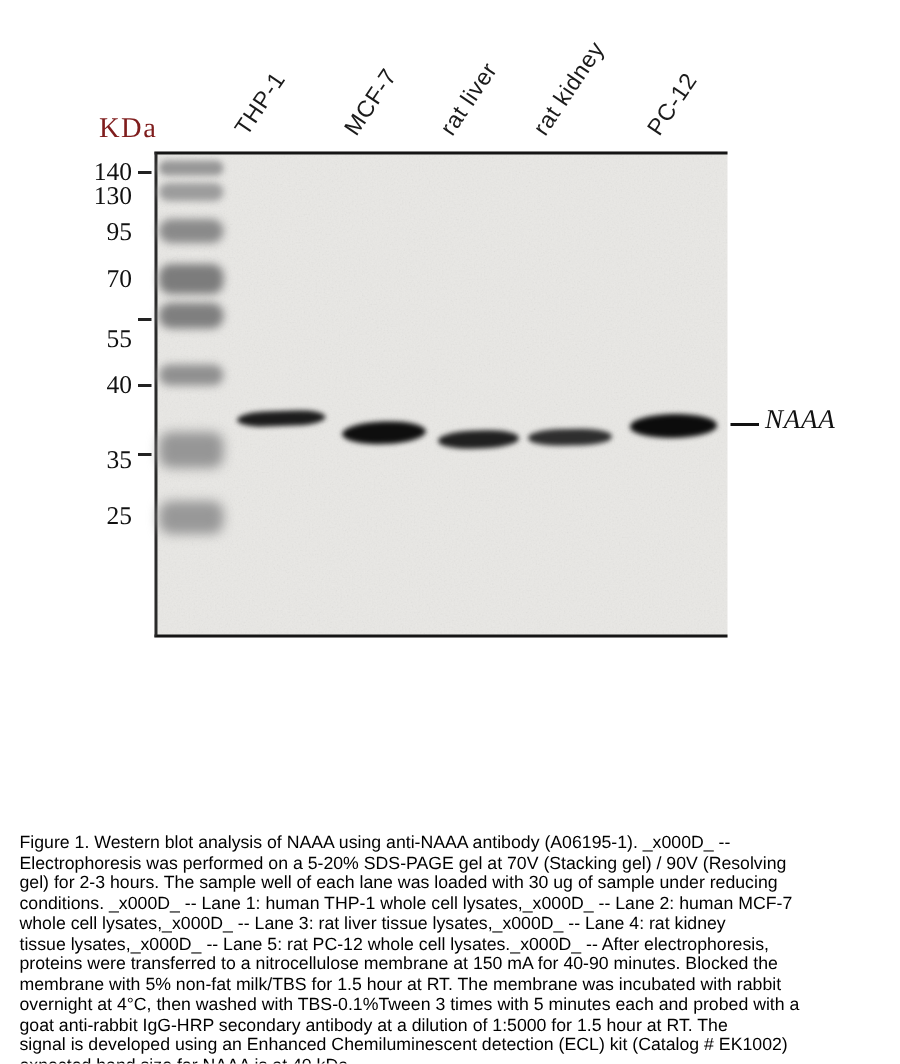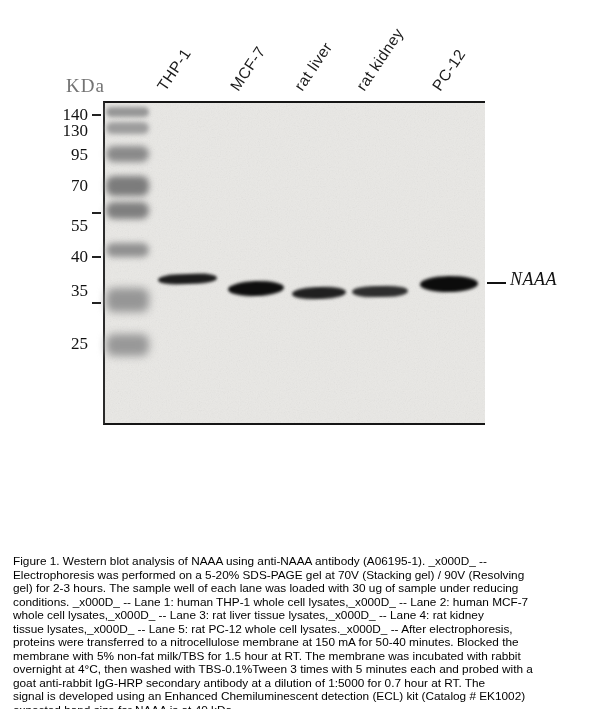--- a/index.html
+++ b/index.html
@@ -4,21 +4,21 @@
 <style>
   html, body { margin: 0; padding: 0; background: #ffffff; }
   body {
     width: 600px; height: 709px; position: relative; overflow: hidden;
     font-family: "Liberation Sans", sans-serif; color: #000;
   }
   .layer { position: absolute; left: 0; top: 0; width: 0; height: 0; }
 
   .kda {
     position: absolute; left: 66px; top: 75px;
-    font-family: "Liberation Serif", serif; font-size: 19px; color: #737373;
+    font-family: "Liberation Serif", serif; font-size: 19px; color: #7f1d1d;
     letter-spacing: 1px;
   }
 
   .blot {
     position: absolute; left: 103px; top: 101px; width: 382px; height: 324px;
     box-sizing: border-box; background: #e9e8e5;
     border-top: 2px solid #151515; border-bottom: 2px solid #151515;
     border-left: 2px solid #2a2a2a; overflow: hidden;
   }
   .noise { position: absolute; left: 0; top: 0; display: block; }
@@ -93,21 +93,21 @@
   <div class="layer">
       <div class="mw-label" style="top: 106px;">140</div>
       <div class="mw-tick" style="top: 114px;"></div>
       <div class="mw-label" style="top: 122px;">130</div>
       <div class="mw-label" style="top: 146px;">95</div>
       <div class="mw-label" style="top: 177px;">70</div>
       <div class="mw-label" style="top: 204px; margin-top: 13px;">55</div>
       <div class="mw-tick" style="top: 212px;"></div>
       <div class="mw-label" style="top: 248px;">40</div>
       <div class="mw-tick" style="top: 256px;"></div>
-      <div class="mw-label" style="top: 282px;">35</div>
+      <div class="mw-label" style="top: 298px;">35</div>
       <div class="mw-tick" style="top: 302px;"></div>
       <div class="mw-label" style="top: 335px;">25</div>
     </div>
   <div class="layer">
       <div class="lane-label" style="left: 167px;">THP-1</div>
       <div class="lane-label" style="left: 240px;">MCF-7</div>
       <div class="lane-label" style="left: 304px;">rat liver</div>
       <div class="lane-label" style="left: 366px;">rat kidney</div>
       <div class="lane-label" style="left: 442px;">PC-12</div>
     </div>
@@ -115,21 +115,21 @@
   <div class="naaa-dash"></div>
   <div class="naaa-label">NAAA</div>
 
   <div class="caption">
       <div class="cap-line">Figure 1. Western blot analysis of NAAA using anti-NAAA antibody (A06195-1). _x000D_ --</div>
       <div class="cap-line">Electrophoresis was performed on a 5-20% SDS-PAGE gel at 70V (Stacking gel) / 90V (Resolving</div>
       <div class="cap-line">gel) for 2-3 hours. The sample well of each lane was loaded with 30 ug of sample under reducing</div>
       <div class="cap-line">conditions. _x000D_ -- Lane 1: human THP-1 whole cell lysates,_x000D_ -- Lane 2: human MCF-7</div>
       <div class="cap-line">whole cell lysates,_x000D_ -- Lane 3: rat liver tissue lysates,_x000D_ -- Lane 4: rat kidney</div>
       <div class="cap-line">tissue lysates,_x000D_ -- Lane 5: rat PC-12 whole cell lysates._x000D_ -- After electrophoresis,</div>
-      <div class="cap-line">proteins were transferred to a nitrocellulose membrane at 150 mA for 50-40 minutes. Blocked the</div>
+      <div class="cap-line">proteins were transferred to a nitrocellulose membrane at 150 mA for 40-90 minutes. Blocked the</div>
       <div class="cap-line">membrane with 5% non-fat milk/TBS for 1.5 hour at RT. The membrane was incubated with rabbit</div>
       <div class="cap-line">overnight at 4°C, then washed with TBS-0.1%Tween 3 times with 5 minutes each and probed with a</div>
-      <div class="cap-line">goat anti-rabbit IgG-HRP secondary antibody at a dilution of 1:5000 for 0.7 hour at RT. The</div>
+      <div class="cap-line">goat anti-rabbit IgG-HRP secondary antibody at a dilution of 1:5000 for 1.5 hour at RT. The</div>
       <div class="cap-line">signal is developed using an Enhanced Chemiluminescent detection (ECL) kit (Catalog # EK1002)</div>
       <div class="cap-line">expected band size for NAAA is at 40 kDa.</div>
     </div>
 
 </div>
 
 </body></html>

